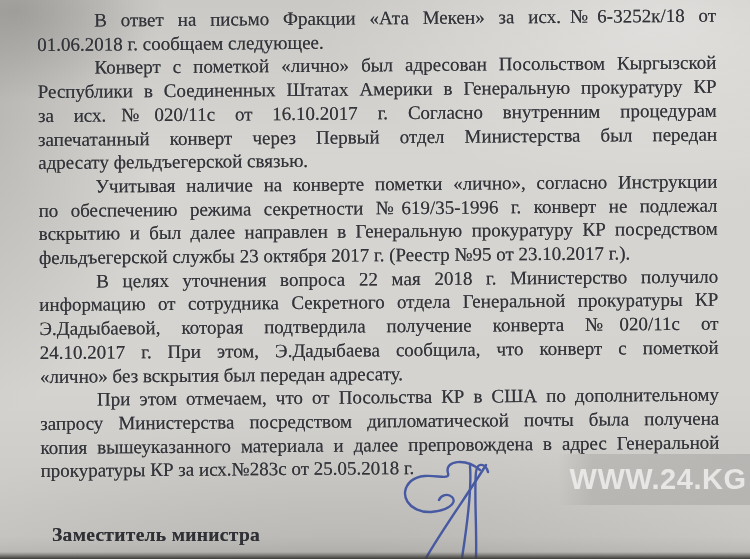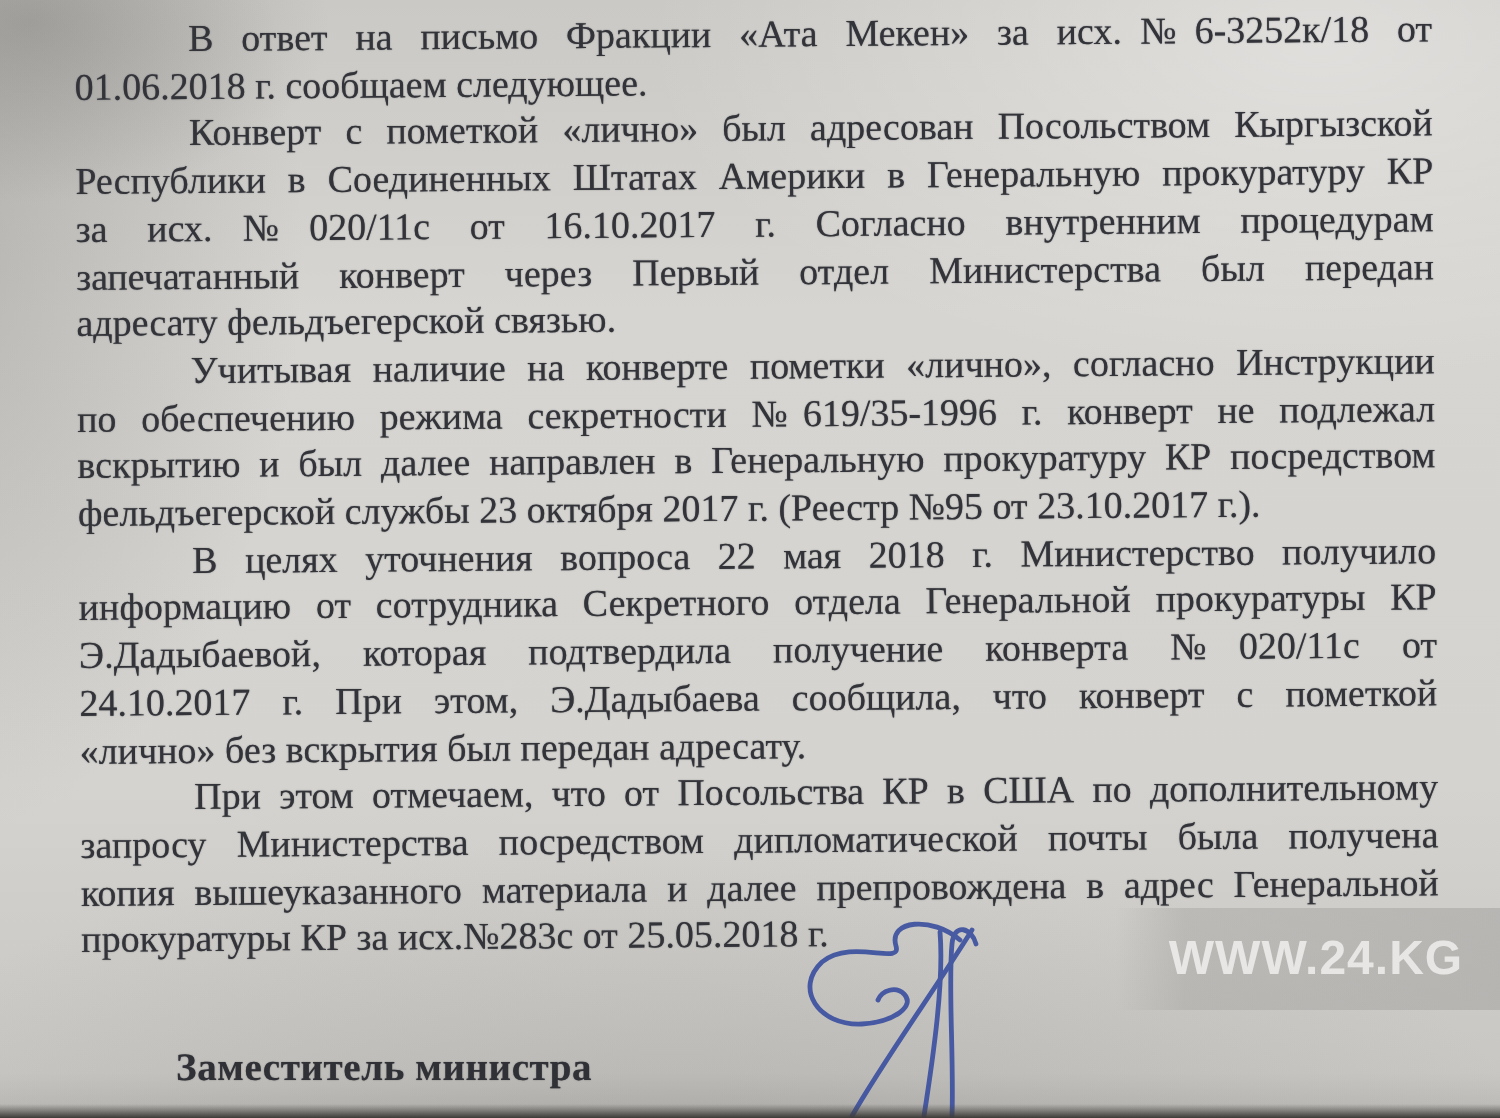--- a/index.html
+++ b/index.html
@@ -38,35 +38,34 @@
   .line.first { padding-left: 57px; }
   .line.last  { text-align-last: left; }
   .sign-row { position: absolute; left: 0; top: 0; width: 750px; height: 559px; pointer-events: none; }
   .sign-label {
     position: absolute;
     font-weight: bold;
     font-size: 19.5px;
     color: #2f3137;
     text-shadow: 0 0 0.6px rgba(48,50,56,0.7);
     letter-spacing: 0.3px;
-    margin-left: 36px;
   }
   .sign-label.left  { left: 52px;  top: 524px; }
   .sign-label.right { left: 557px; top: 521px; }
   .watermark-band {
     position: absolute;
     left: 558px; top: 454px;
     width: 192px; height: 51px;
     background: linear-gradient(90deg, rgba(172,170,168,0) 0%, rgba(172,170,168,0.55) 18%, rgba(168,166,164,0.6) 100%);
     display: flex; align-items: center; justify-content: center;
   }
   .watermark-text {
     font-family: "Liberation Sans", sans-serif;
     font-weight: bold;
-    font-size: 24px;
+    font-size: 29px;
     letter-spacing: 0.5px;
     color: rgba(240,239,237,0.85);
     white-space: nowrap;
     padding-left: 8px;
   }
   .signature-svg {
     position: absolute;
     left: 396px; top: 456px;
     width: 128px; height: 104px;
   }

